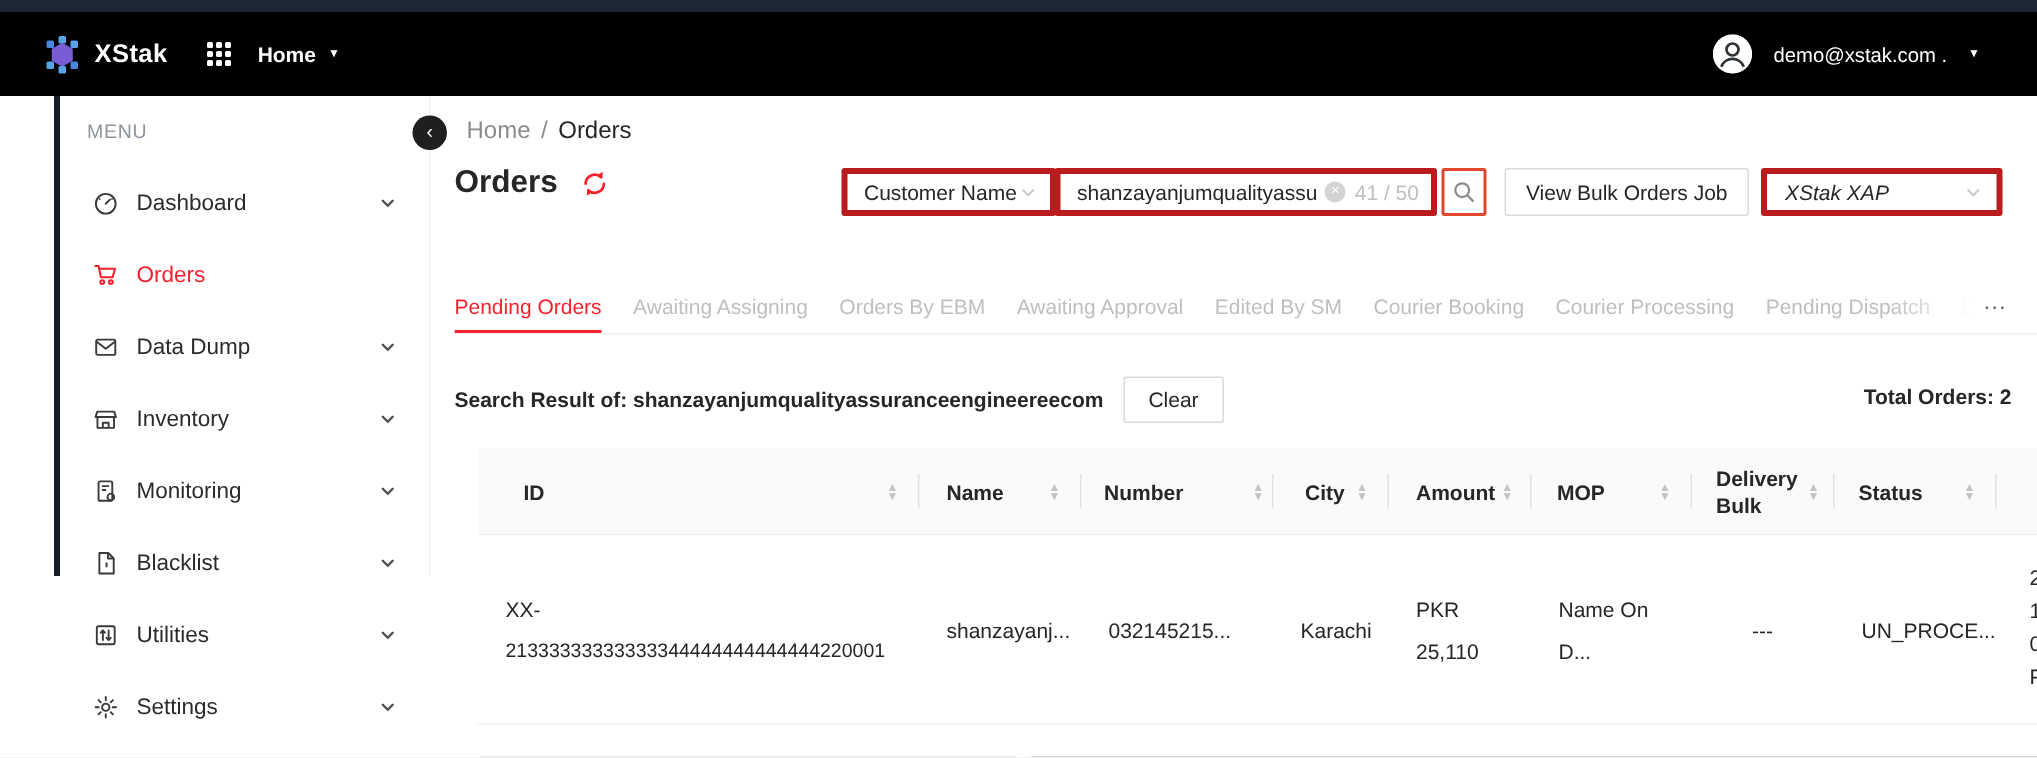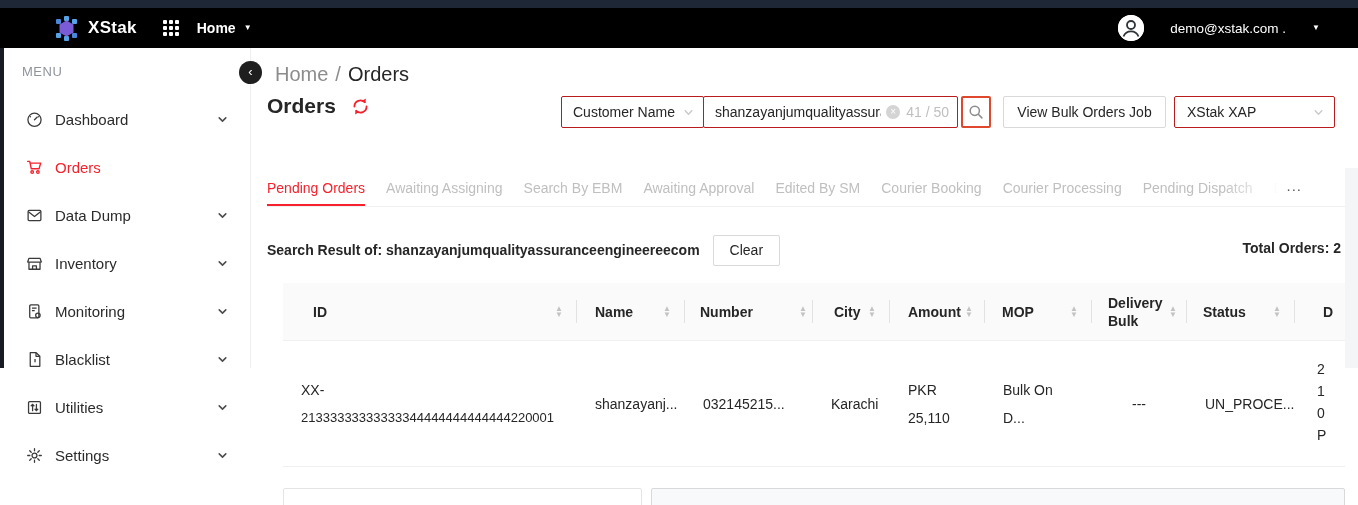--- a/index.html
+++ b/index.html
@@ -4,65 +4,65 @@
 <style>
   * { margin:0; padding:0; box-sizing:border-box; }
   html,body { background:#e9e9e9; }
   .page {
     position:relative; width:1358px; height:505px; overflow:hidden;
     background:#fff; font-family:"Liberation Sans", sans-serif;
     -webkit-font-smoothing:antialiased;
   }
   
   .topstrip { height:8px; background:#1d2736; }
-  .topbar { height:40px; background:#000; display:flex; align-items:center; padding:0 38px 0 53px; }
+  .topbar { height:56px; background:#000; display:flex; align-items:center; padding:0 38px 0 28px; }
   .brand { display:flex; align-items:center; gap:8px; }
   .brand-text { color:#fff; font-size:17px; font-weight:700; letter-spacing:.3px; position:relative; }
   .apps-grid { margin-left:26px; display:grid; grid-template-columns:repeat(3,4px); grid-gap:2px; cursor:pointer; }
   .apps-grid i { width:4px; height:4px; background:#fff; border-radius:1px; display:block; }
   .nav-home { margin-left:18px; display:flex; align-items:center; gap:8px; color:#fff; font-size:14px; font-weight:700; cursor:pointer; }
   .caret { font-size:8px; line-height:1; color:#fff; }
-  .user-box { margin-left:auto; display:flex; align-items:center; gap:26px; cursor:pointer; }
+  .user-box { margin-left:auto; display:flex; align-items:center; gap:14px; cursor:pointer; }
   .avatar { width:26px; height:26px; border-radius:50%; background:#fff; display:flex; align-items:center; justify-content:center; }
   .user-email { color:#fff; font-size:13.5px; }
   
-  .main { display:flex; height:320px; }
+  .main { display:flex; height:320px;margin-left:36px; }
   .sidebar { flex:none; width:251px; background:#fff; border-right:1px solid #efefef; border-left:4px solid #171c23; padding-top:10px; }
   .menu-label { color:#8f949c; font-size:13px; letter-spacing:.5px; margin:6px 0 16px 18px; }
   .side-item { height:48px; display:flex; align-items:center; padding:0 22px 0 22px; color:#2b2b2b; cursor:pointer; }
   .side-item .s-icon { width:17px; height:17px; flex:none; color:#3a3a3a; }
   .side-item .s-label { margin-left:12px; font-size:15px; }
   .side-item .s-chev { margin-left:auto; color:#4c4c4c; }
   .side-item.active, .side-item.active .s-icon { color:#f5222d; }
   .content { flex:1; position:relative; background:#fff; }
   .gray-band { position:absolute; left:0; right:0; top:420px; bottom:0; background:#f4f5f7; }
   .right-gutter { position:absolute; left:1094px; right:0; top:120px; bottom:0; background:#f4f5f7; }
   
   .collapse-btn { position:absolute; left:-12px; top:13px; width:23px; height:23px; border-radius:50%;
     background:#1f1f1f; color:#fff; display:flex; align-items:center; justify-content:center;
     font-size:13px; line-height:1; z-index:6; cursor:pointer; border:none; padding-bottom:2px; }
-  .breadcrumb { position:absolute; left:24px; top:15px; font-size:20px; }
+  .breadcrumb { position:absolute; left:24px; top:15px; font-size:16px; }
   .bc-home { color:#8c8c8c; cursor:pointer; }
   .bc-sep { color:#8c8c8c; margin:0 7px; }
   .bc-cur { color:#262626; }
   .title-row { position:absolute; left:16px; top:46px; display:flex; align-items:center; gap:15px; }
   .page-title { font-size:21px; font-weight:700; color:#262626; }
   .refresh { cursor:pointer; display:flex; }
   
   .controls { position:absolute; top:48px; right:23px; display:flex; align-items:center; }
-  .ctl { height:32px; border:1px solid #b91c1c; border-radius:2px; background:#fff; display:flex; align-items:center; font-size:14px; color:#262626; }
+  .ctl { height:32px; border:4px solid #b91c1c; border-radius:2px; background:#fff; display:flex; align-items:center; font-size:14px; color:#262626; }
   .sel-field { width:143px; padding:0 9px 0 11px; cursor:pointer; }
   .sel-chev { margin-left:auto; color:#c9c9c9; display:flex; }
   .search-wrap { width:255px; padding:0 8px 0 11px; margin-left:-1px; }
   .search-input { border:none; outline:none; flex:1; min-width:0; font-size:14px; color:#262626; font-family:"Liberation Sans",sans-serif; background:transparent; }
   .clear-circle { width:14px; height:14px; border-radius:50%; background:#d4d4d4; color:#fff; font-size:10px; line-height:13px; text-align:center; margin:0 6px 0 5px; cursor:pointer; flex:none; }
   .char-counter { color:#bfbfbf; font-size:14px; white-space:nowrap; }
   .search-btn { width:30px; height:32px; margin-left:3px; border:2px solid #e0482e; border-radius:2px; background:#fff; display:flex; align-items:center; justify-content:center; cursor:pointer; }
   .bulk-btn { height:32px; width:163px; margin-left:12px; border:1px solid #d9d9d9; border-radius:2px; background:#fff; font-size:14px; color:#262626; cursor:pointer; font-family:"Liberation Sans",sans-serif; }
-  .xap-sel { width:161px; margin-left:8px; padding:0 10px 0 12px; cursor:pointer; }
+  .xap-sel { width:161px; margin-left:8px; padding:0 10px 0 12px; cursor:pointer;font-style:italic; }
   
   .tabs-row { position:absolute; left:16px; top:122px; width:1078px; height:37px; border-bottom:1px solid #f0f0f0; }
   .tabs { display:flex; gap:21px; height:36px; align-items:center; white-space:nowrap; overflow:hidden; padding-right:90px; }
   .tab { font-size:14px; color:#bfbfbf; cursor:pointer; position:relative; line-height:36px; height:36px; }
   .tab.active { color:#f5222d; font-weight:500; }
   .tab.active::after { content:""; position:absolute; left:0; right:0; bottom:0; height:2px; background:#f5222d; }
   .tabs-fade { position:absolute; right:28px; top:0; width:95px; height:36px; background:linear-gradient(to right, rgba(255,255,255,0), #fff 60%); }
   .tabs-more { position:absolute; right:43px; top:0; line-height:32px; color:#595959; font-size:15px; letter-spacing:1px; cursor:pointer; }
   
   .result-row { position:absolute; left:16px; top:186px; height:32px; display:flex; align-items:center; gap:13px; }
@@ -329,21 +329,21 @@
                 <path d="M2 3.5l3 3 3-3"></path>
               </svg>
           </span>
         </div>
       </div>
 
       <div class="tabs-row">
         <div class="tabs">
           <span class="tab active">Pending Orders</span>
           <span class="tab">Awaiting Assigning</span>
-          <span class="tab">Search By EBM</span>
+          <span class="tab">Orders By EBM</span>
           <span class="tab">Awaiting Approval</span>
           <span class="tab">Edited By SM</span>
           <span class="tab">Courier Booking</span>
           <span class="tab">Courier Processing</span>
           <span class="tab">Pending Dispatch</span>
           <span class="tab">Dis</span>
         </div>
         <div class="tabs-fade"></div>
         <span class="tabs-more">...</span>
       </div>
@@ -421,21 +421,21 @@
           <span style="display:block">XX-</span>
           <span class="id-l2" style="display:block">21333333333333344444444444444220001</span>
         </div>
         <div class="td c1">shanzayanj...</div>
         <div class="td c2">032145215...</div>
         <div class="td c3">Karachi</div>
         <div class="td c4">
           <span style="display:block">PKR</span>
           <span style="display:block">25,110</span>
         </div>
-        <div class="td c5">Bulk On D...</div>
+        <div class="td c5">Name On D...</div>
         <div class="td c6">---</div>
         <div class="td c7">UN_PROCE...</div>
         <div class="td c8">
           <span class="clip-col">210P</span>
         </div>
       </div>
 
       <div class="box-left"></div>
       <div class="box-right"></div>
     </section>

